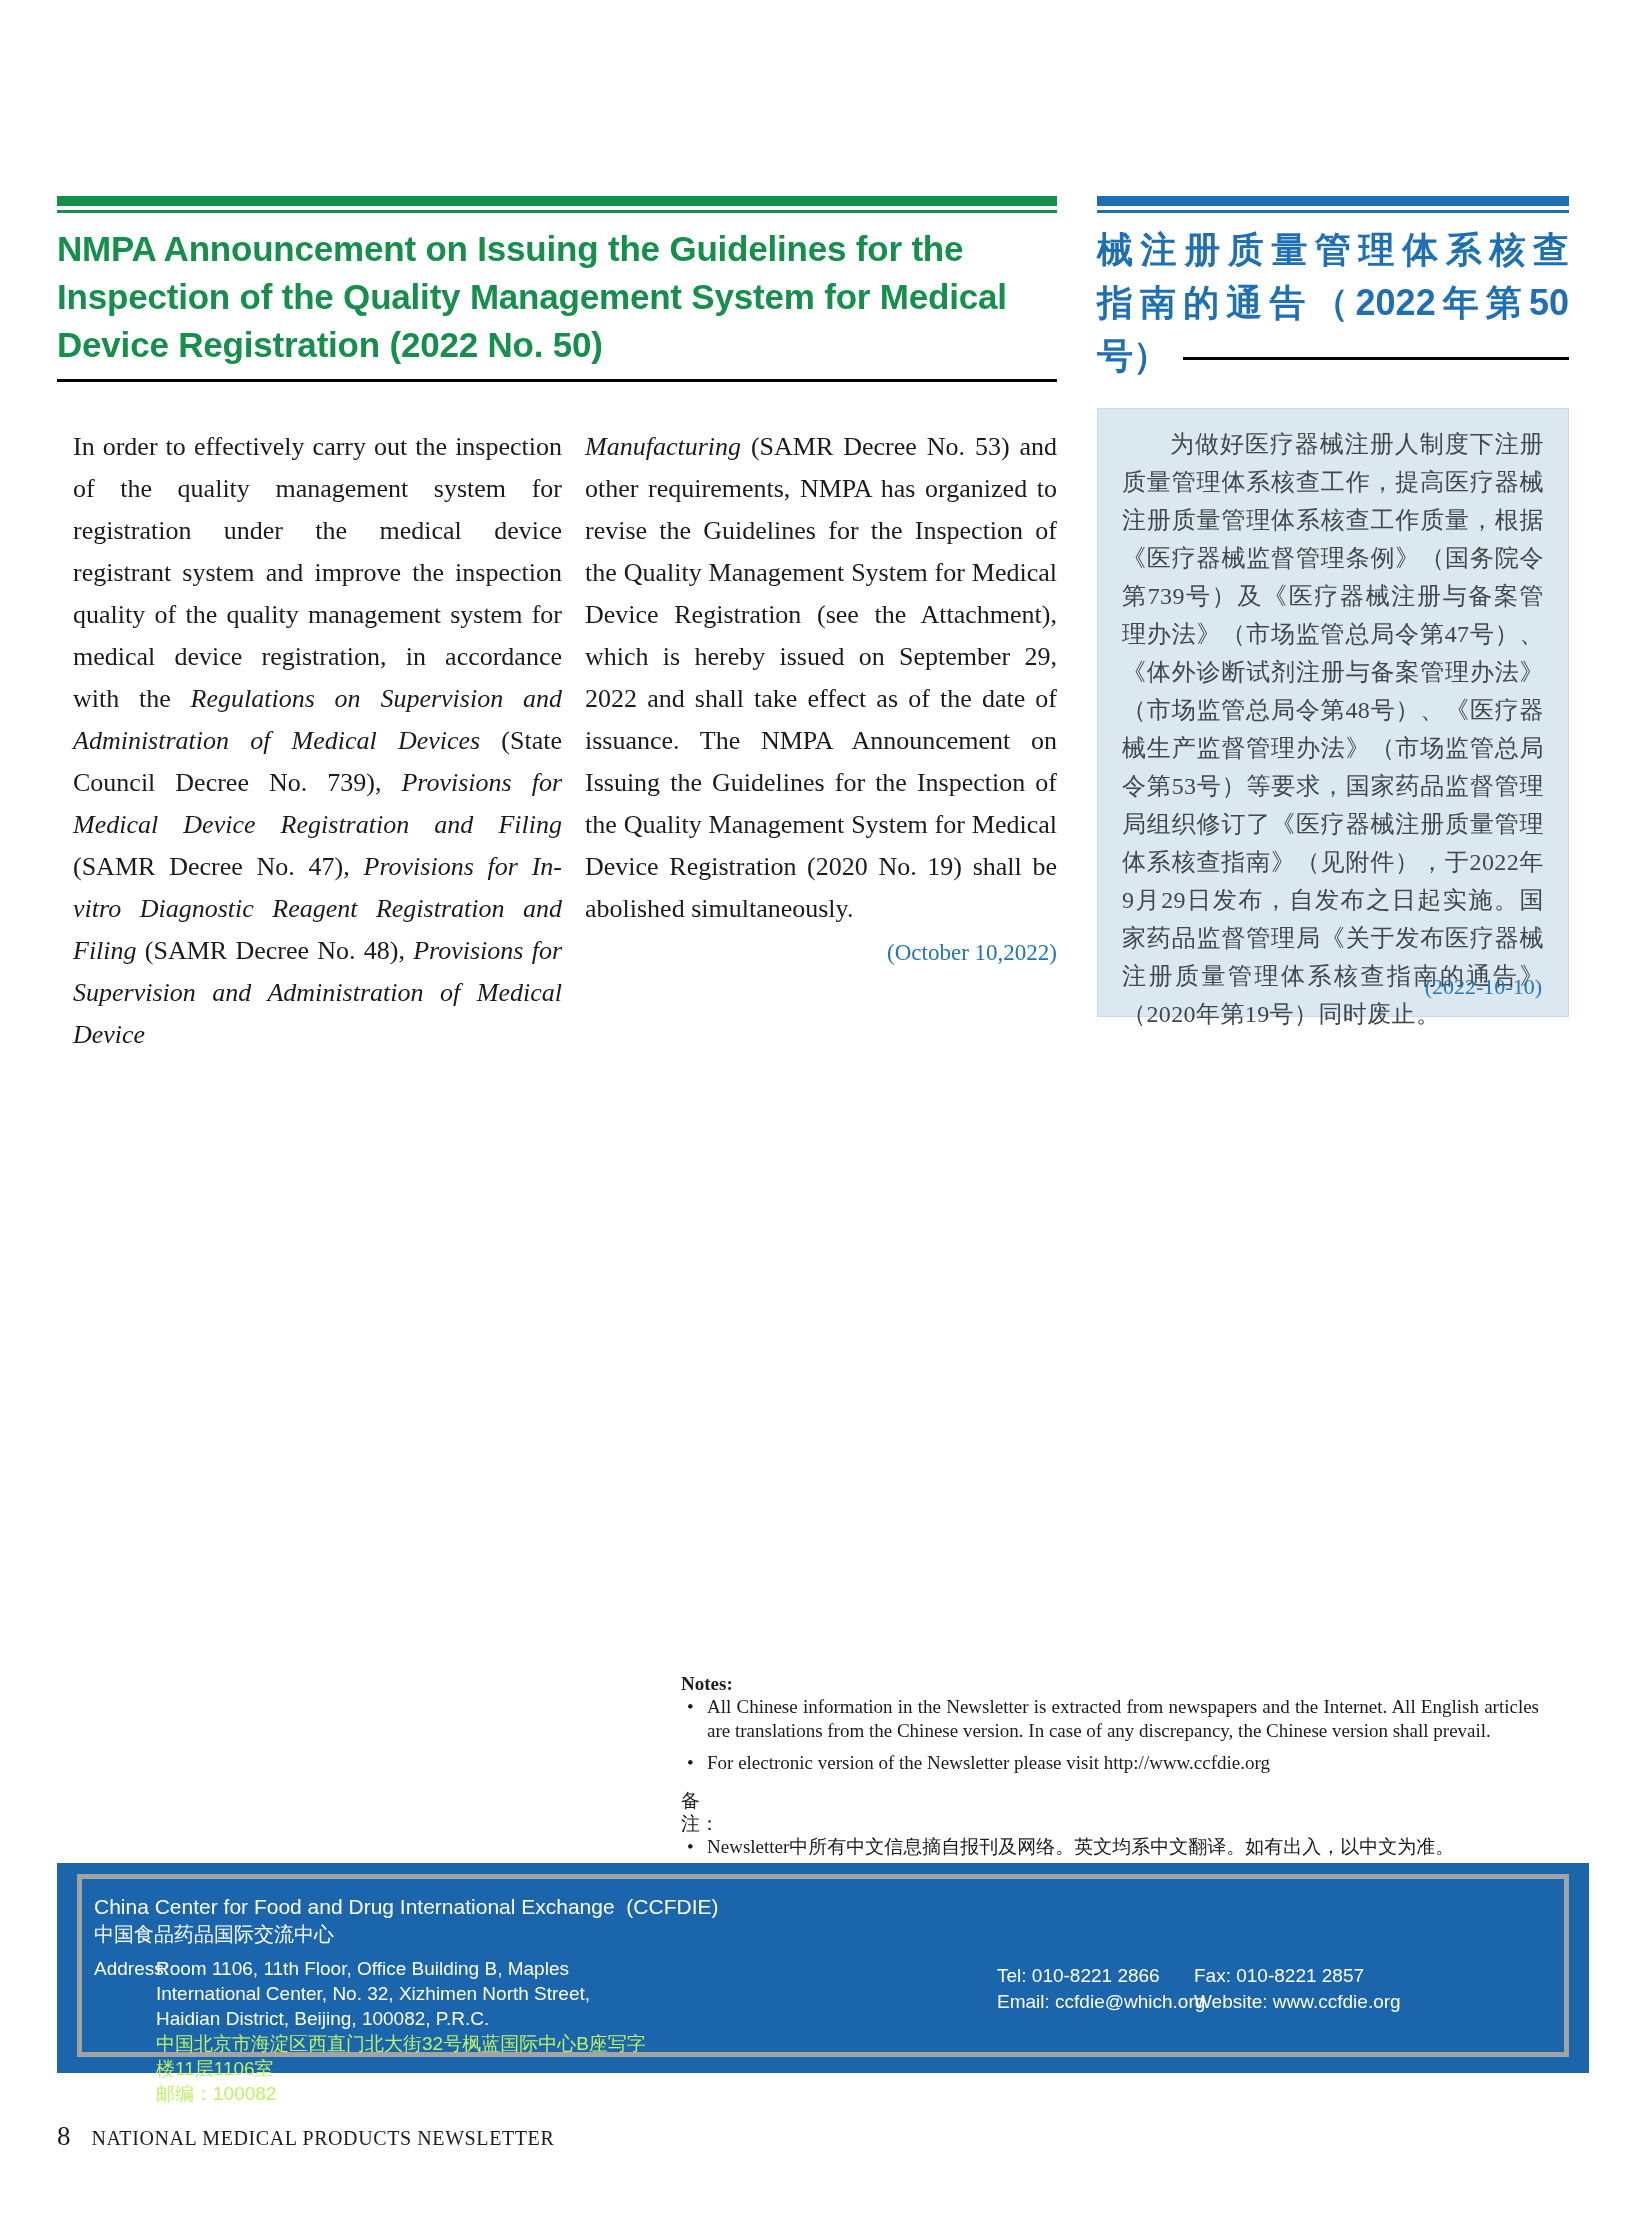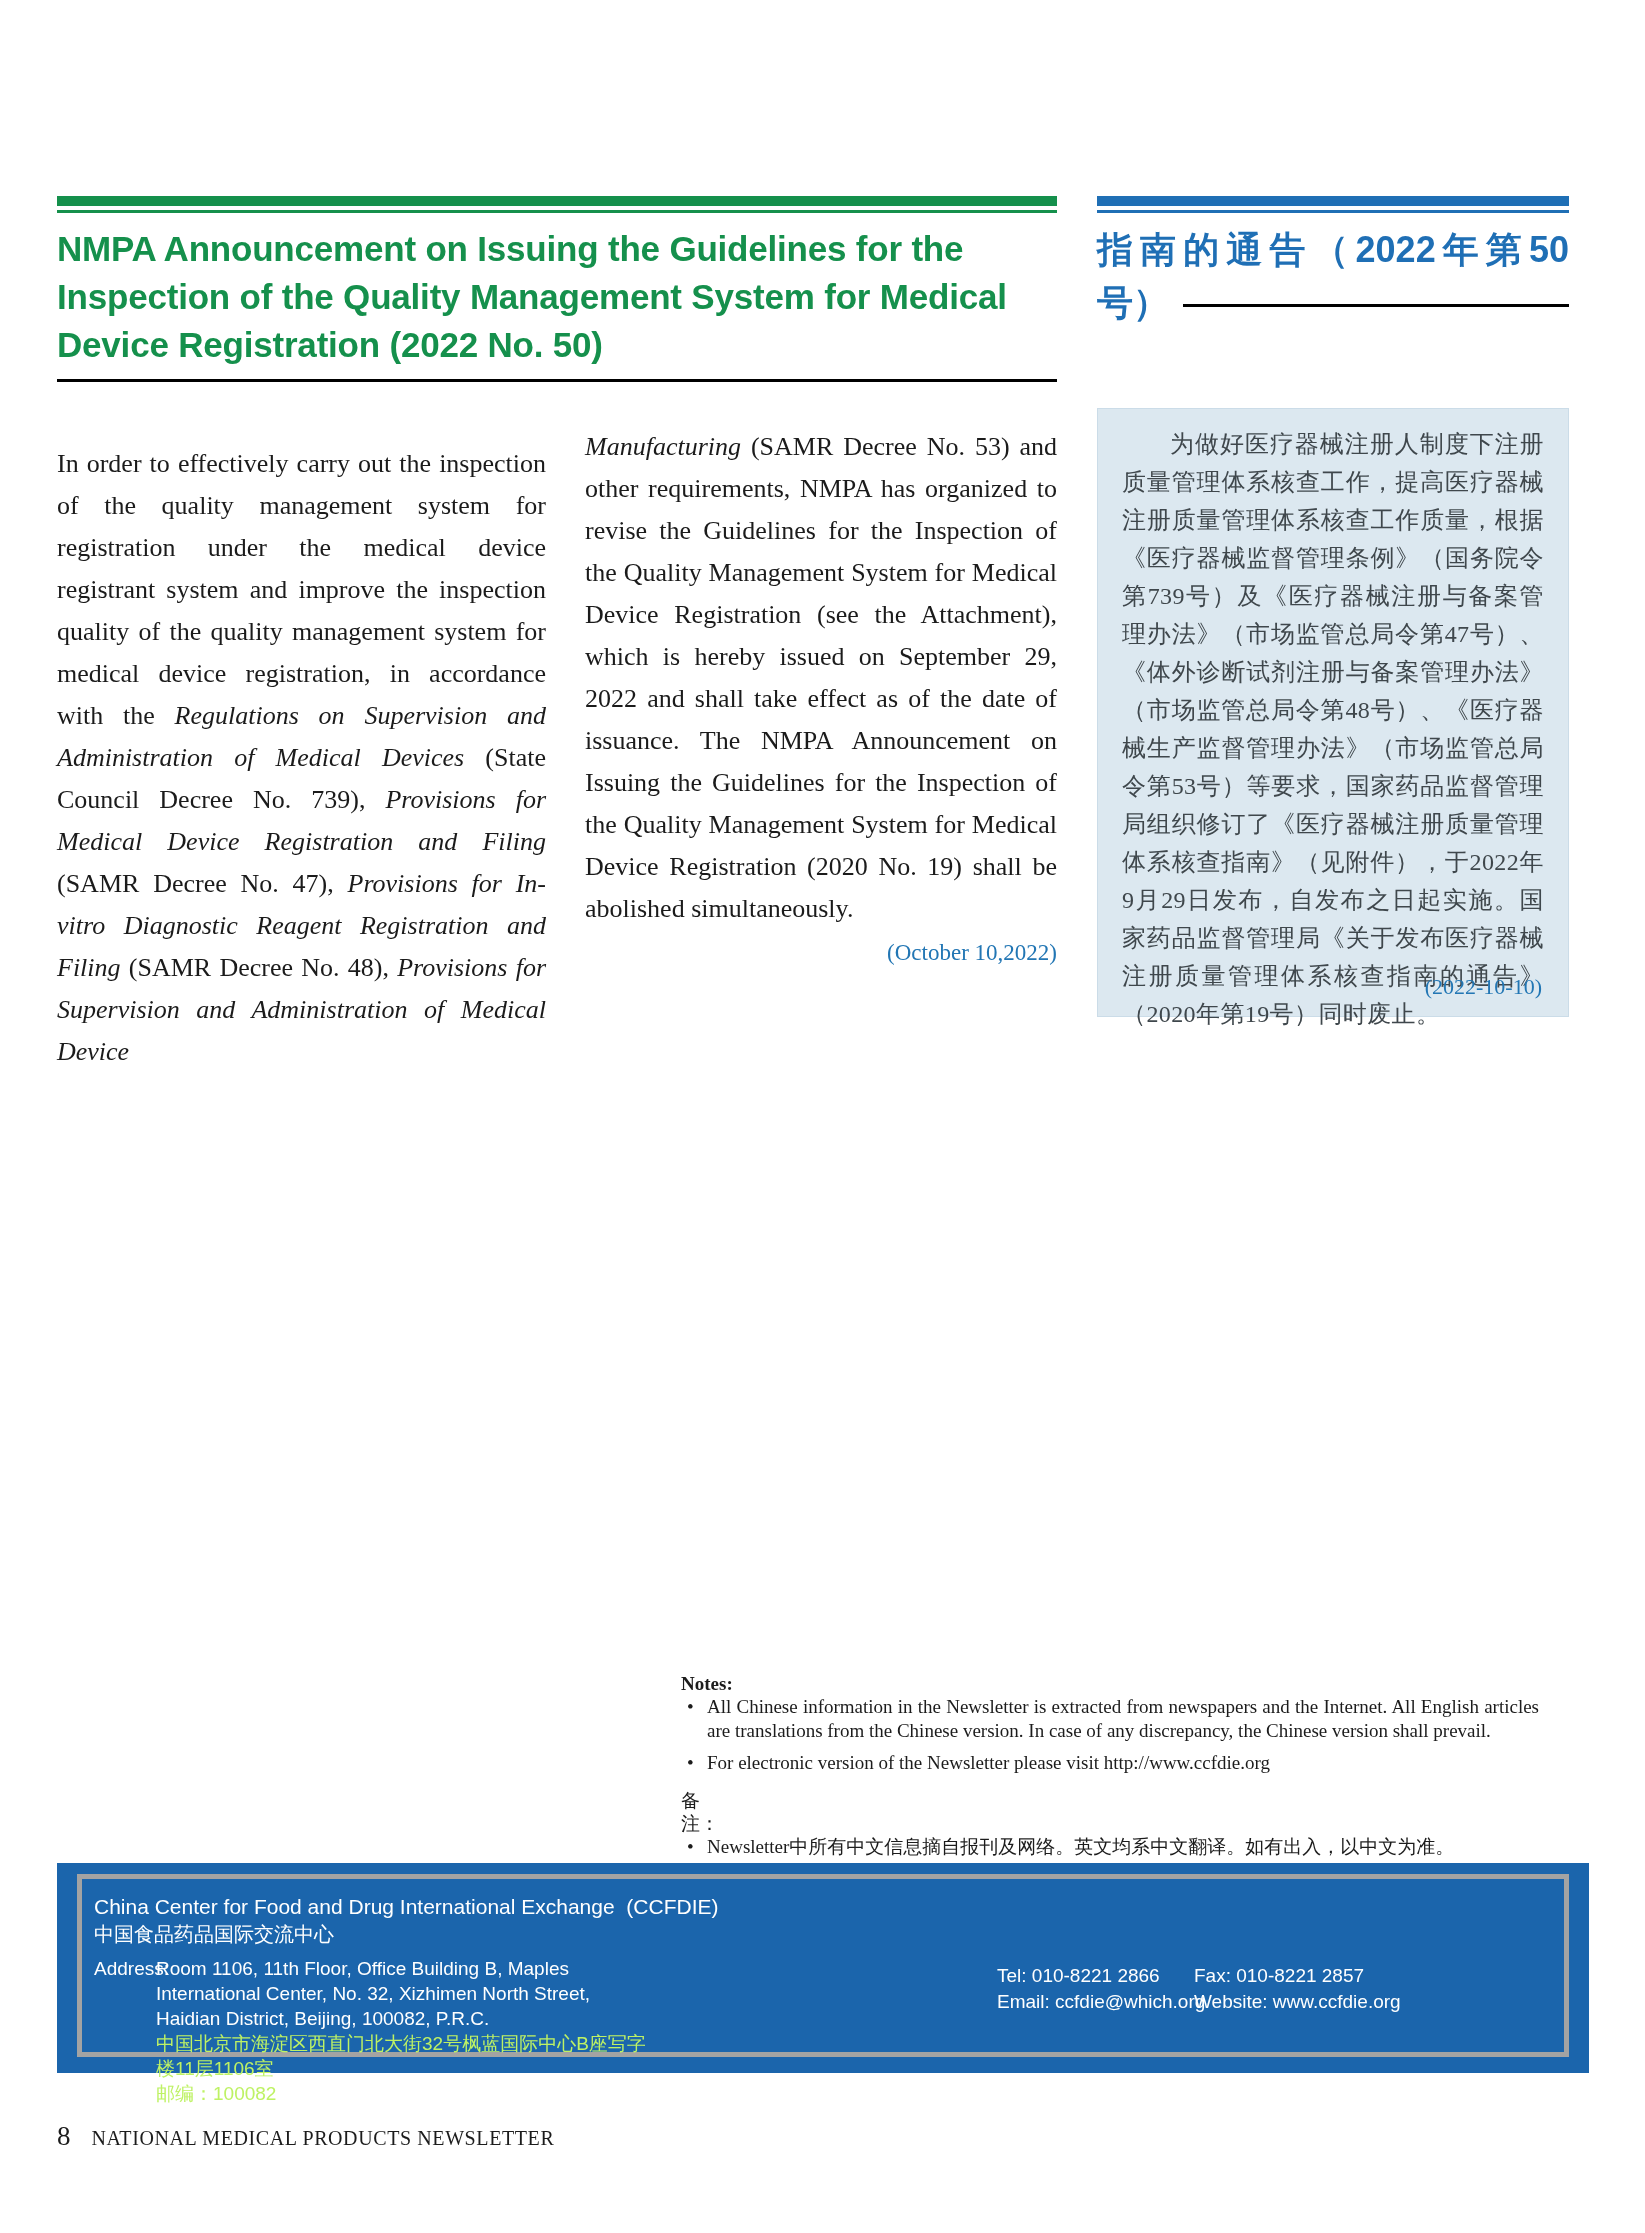--- a/index.html
+++ b/index.html
@@ -31,21 +31,21 @@
   }
   .hr-en{position:absolute;left:57px;top:379px;width:1000px;height:3px;background:#000;}
 
   
   .col-en{
     position:absolute;top:426px;
     font-size:26px;line-height:42px;
     text-align:justify;color:#1b1b1b;
   }
   .col-en i{font-style:italic;}
-  .col-en-left{left:57px;width:489px;text-align-last:justify;margin-top:17px;}
+  .col-en-left{left:73px;width:489px;text-align-last:justify;}
   .col-en-right{left:585px;width:472px;}
   .date-en{
     margin-top:8px;text-align:right;
     color:#2276b4;font-size:23px;line-height:30px;
   }
 
   
   .title-cn{
     position:absolute;left:1097px;top:223px;width:472px;
     font-family:"Liberation Sans","DejaVu Sans",sans-serif;
@@ -122,20 +122,21 @@
   <div class="title-en">NMPA Announcement on Issuing the Guidelines for the Inspection of the Quality Management System for Medical Device Registration (2022 No. 50)</div>
   <div class="hr-en"></div>
 
   <div class="col-en col-en-left"><span>In order to effectively carry out the inspection of the quality management system for registration under the medical device registrant system and improve the inspection quality of the quality management system for medical device registration, in accordance with the </span><i>Regulations on Supervision and Administration of Medical Devices</i><span> (State Council Decree No. 739), </span><i>Provisions for Medical Device Registration and Filing</i><span> (SAMR Decree No. 47), </span><i>Provisions for In-vitro Diagnostic Reagent Registration and Filing</i><span> (SAMR Decree No. 48), </span><i>Provisions for Supervision and Administration of Medical Device</i></div>
   <div class="col-en col-en-right">
     <div><i>Manufacturing</i><span> (SAMR Decree No. 53) and other requirements, NMPA has organized to revise the Guidelines for the Inspection of the Quality Management System for Medical Device Registration (see the Attachment), which is hereby issued on September 29, 2022 and shall take effect as of the date of issuance. The NMPA Announcement on Issuing the Guidelines for the Inspection of the Quality Management System for Medical Device Registration (2020 No. 19) shall be abolished simultaneously.</span></div>
     <div class="date-en">(October 10,2022)</div>
   </div>
 
   <div class="title-cn">
+    <div class="cn-title-line">械注册质量管理体系核查</div>
     <div class="cn-title-line">指南的通告（2022年第50</div>
     <div class="cn-title-last">
       <span>号）</span>
       <span class="cn-title-rule"></span>
     </div>
   </div>
 
   <div class="box-cn">
     <div class="box-cn-body">为做好医疗器械注册人制度下注册质量管理体系核查工作，提高医疗器械注册质量管理体系核查工作质量，根据《医疗器械监督管理条例》（国务院令第739号）及《医疗器械注册与备案管理办法》（市场监管总局令第47号）、《体外诊断试剂注册与备案管理办法》（市场监管总局令第48号）、《医疗器械生产监督管理办法》（市场监管总局令第53号）等要求，国家药品监督管理局组织修订了《医疗器械注册质量管理体系核查指南》（见附件），于2022年9月29日发布，自发布之日起实施。国家药品监督管理局《关于发布医疗器械注册质量管理体系核查指南的通告》（2020年第19号）同时废止。</div>
     <div class="box-cn-date">(2022-10-10)</div>

